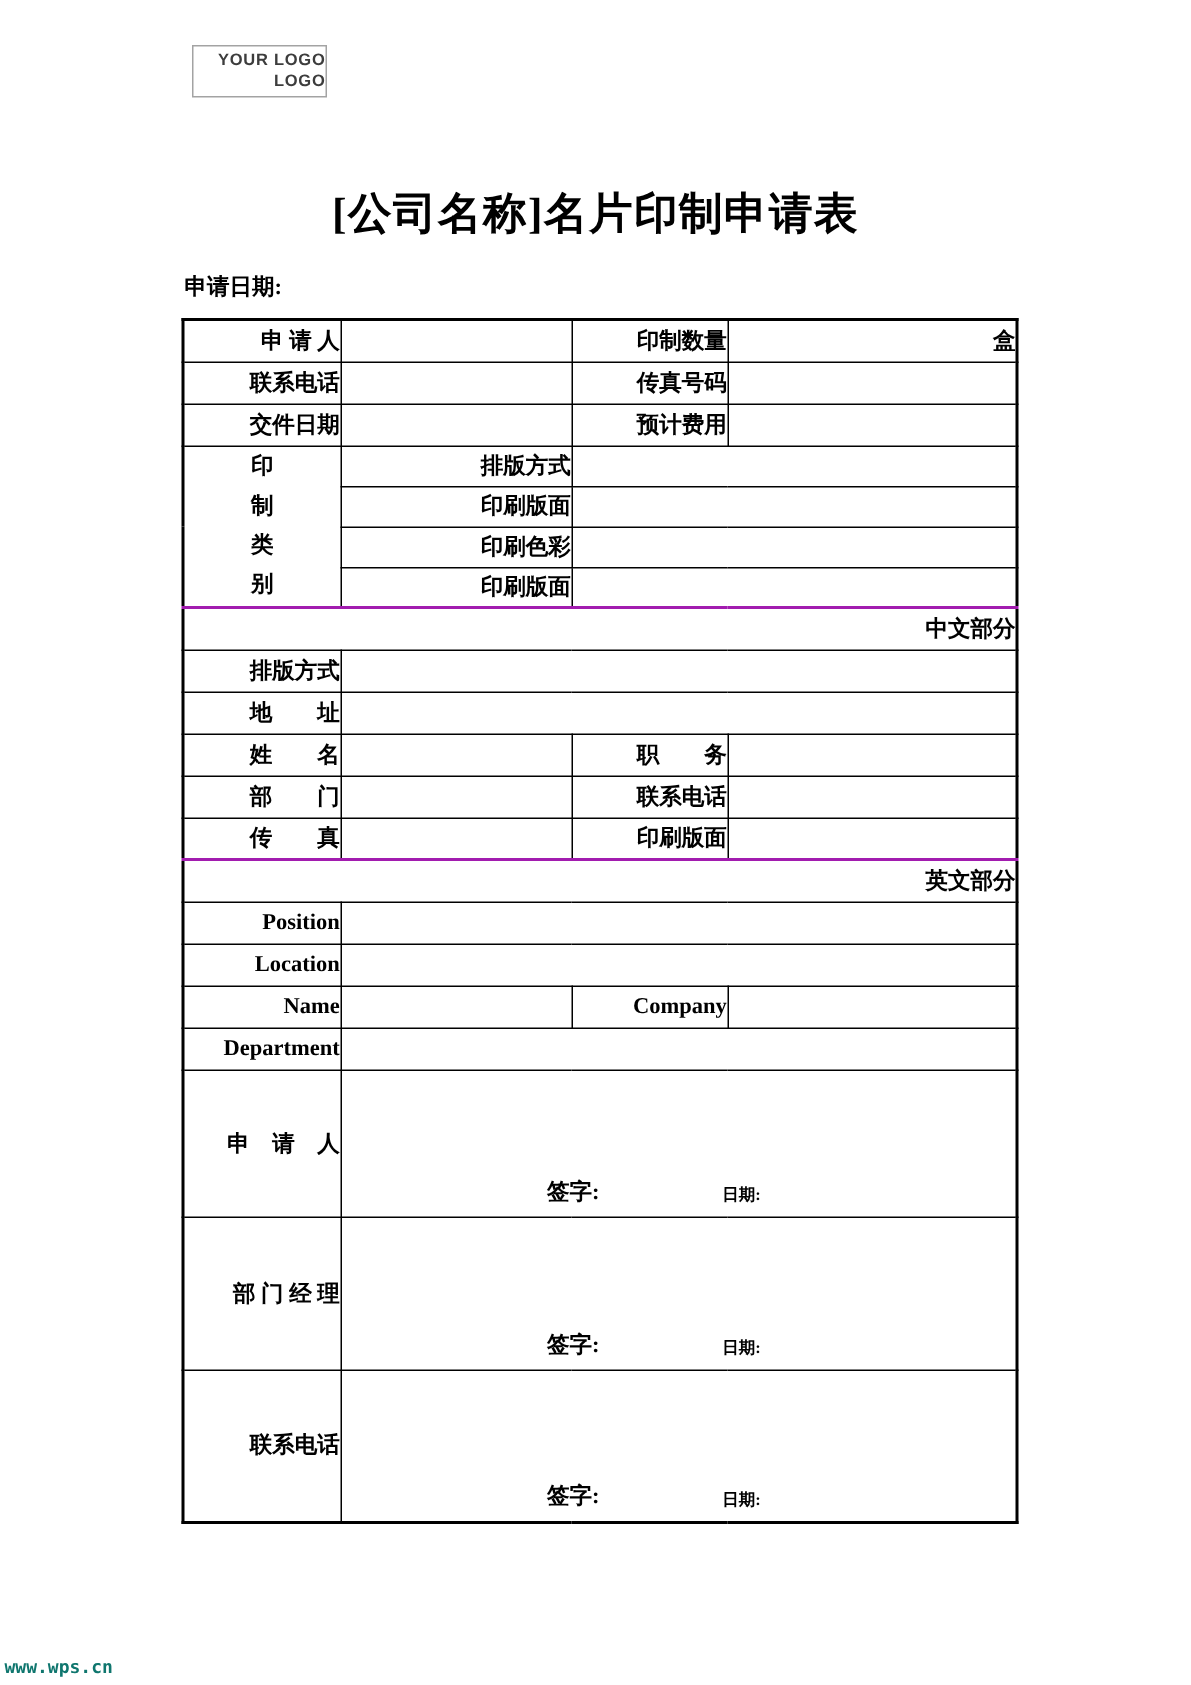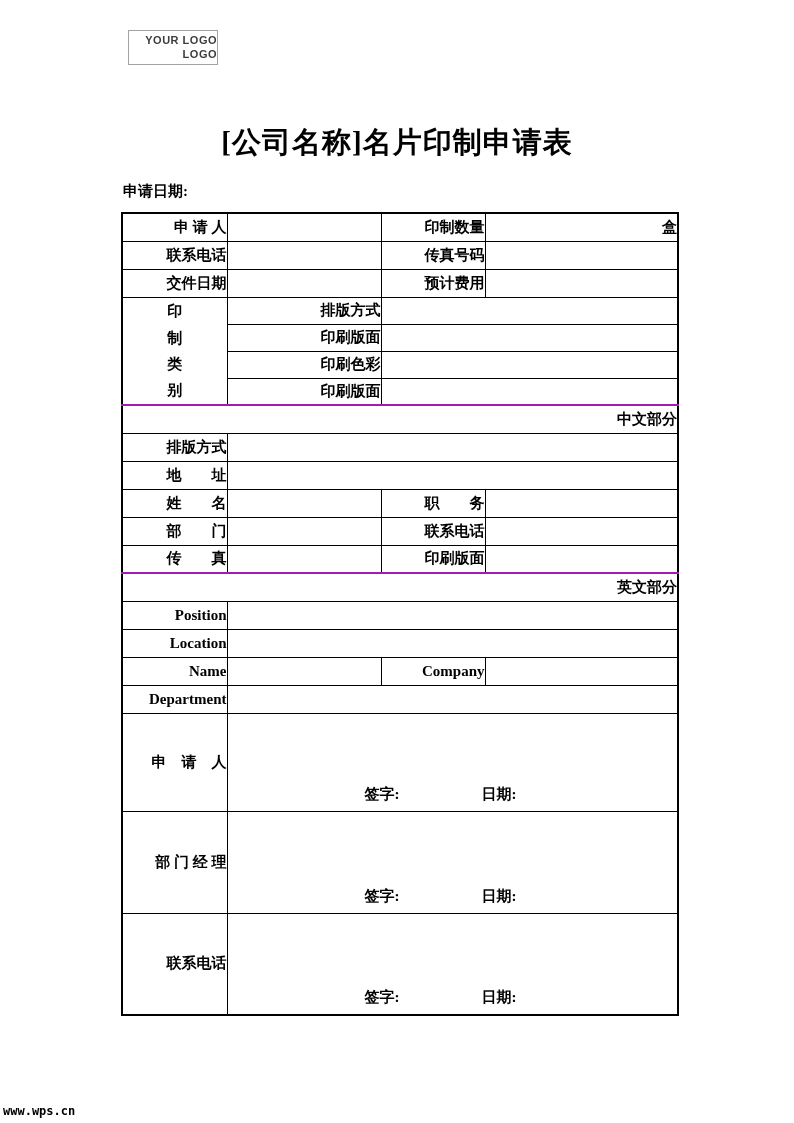--- a/index.html
+++ b/index.html
@@ -60,26 +60,26 @@
   td.unit { text-align: center; padding-right: 72px; }
   .vert-label {
     display: flex; flex-direction: column;
     align-items: center; justify-content: center;
     line-height: 1.75;
   }
   tr.approval td { height: 98px; }
   tr.approval2 td { height: 102px; padding-left: 30px; }
   td.sign-cell { position: relative; }
   .sign-label { position: absolute; left: 30.5%; bottom: 7px; font-weight: bold; font-size: 15px; }
-  .date-label { position: absolute; left: 56.5%; bottom: 7px; font-weight: bold; font-size: 15px; }
+  .date-label { position: absolute; left: 56.5%; bottom: 7px; font-weight: bold; font-size: 11px; }
   .watermark {
     position: absolute;
     left: 3px; top: 1104px;
     font-family: "DejaVu Sans Mono", "Liberation Mono", monospace;
-    font-size: 12px; font-weight: bold; color: #000000;
+    font-size: 12px; font-weight: bold; color: #0f766e;
   }
 </style>
 </head>
 <body>
 
 <div class="page">
 
   <div class="logo-box">
     <span>YOUR LOGO</span>
     <span>LOGO</span>

